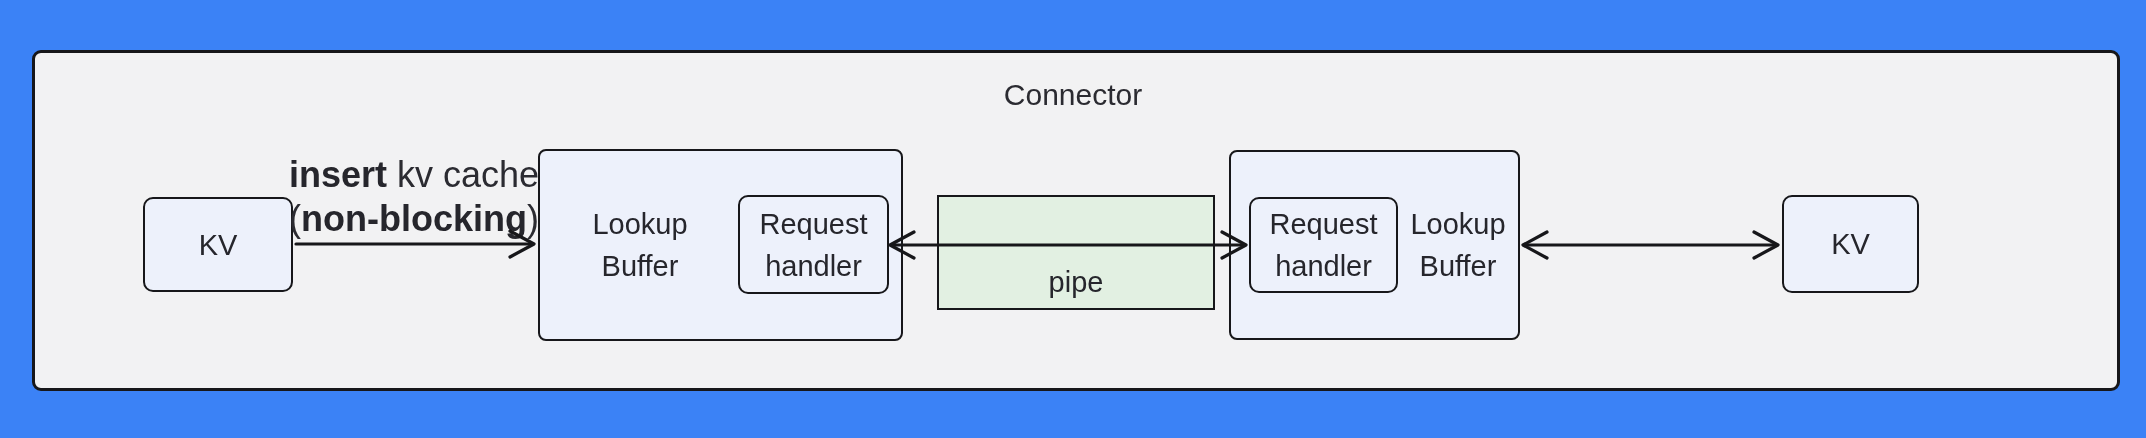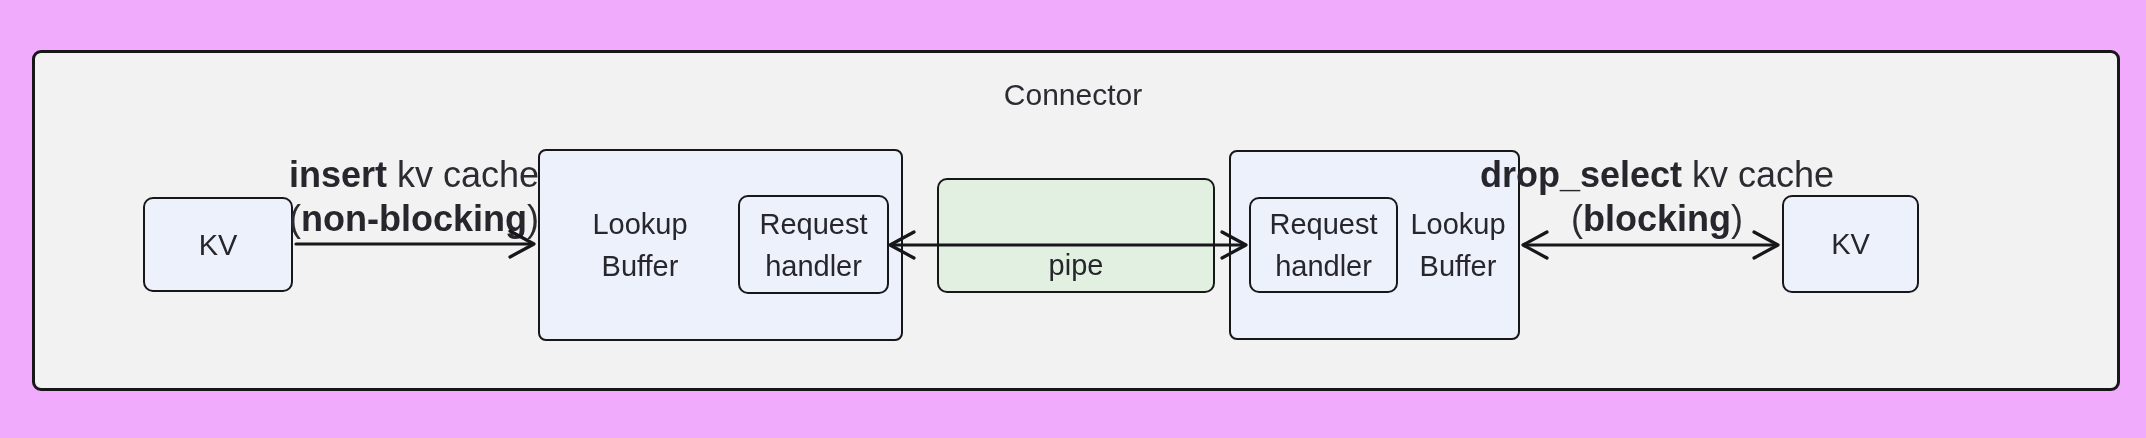--- a/index.html
+++ b/index.html
@@ -4,21 +4,21 @@
 <style>
   html, body {
     margin: 0;
     padding: 0;
     background: #ffffff;
   }
   .canvas {
     position: relative;
     width: 2146px;
     height: 438px;
-    background: #f0abfc;
+    background: #3b82f6;
     font-family: "Liberation Sans", "DejaVu Sans", sans-serif;
     color: #26262c;
     overflow: hidden;
   }
   .container {
     position: absolute;
     left: 32px;
     top: 50px;
     width: 2088px;
     height: 341px;
@@ -86,25 +86,25 @@
     font-size: 29px;
     line-height: 42px;
     text-align: left;
     white-space: nowrap;
   }
   .handler-left  { right: 12px; top: 44px; width: 151px; height: 99px; }
   .handler-right { left: 18px;  top: 45px; width: 149px; height: 96px; }
 
   .pipe {
     position: absolute;
-    left: 937px; top: 178px;
+    left: 937px; top: 195px;
     width: 278px; height: 115px;
     background: #e2f0e2;
     border: 2.5px solid #17171a;
-    border-radius: 10px;
+    border-radius: 0;
     box-sizing: border-box;
   }
   .pipe-label {
     position: absolute;
     left: 0; right: 0;
     bottom: 5px;
     text-align: center;
     font-size: 29px;
     line-height: 42px;
   }
@@ -174,24 +174,20 @@
     <div class="handler handler-right">
       <div>Request</div>
       <div>handler</div>
     </div>
     <div class="lookup-text">
       <div>Lookup</div>
       <div>Buffer</div>
     </div>
   </div>
 
-  <div class="arrow-label label-drop">
-    <div><b>drop_select</b><span> kv cache</span></div>
-    <div><span>(</span><b>blocking</b><span>)</span></div>
-  </div>
 
   <div class="node kv-consumer">
     <div>KV</div>
   </div>
 
   <svg class="arrows" viewBox="0 0 2146 438" xmlns="http://www.w3.org/2000/svg">
     <g>
       <path d="M296,244 H531"></path>
       <path d="M510,231 L534,244 L510,257"></path>
     </g>

